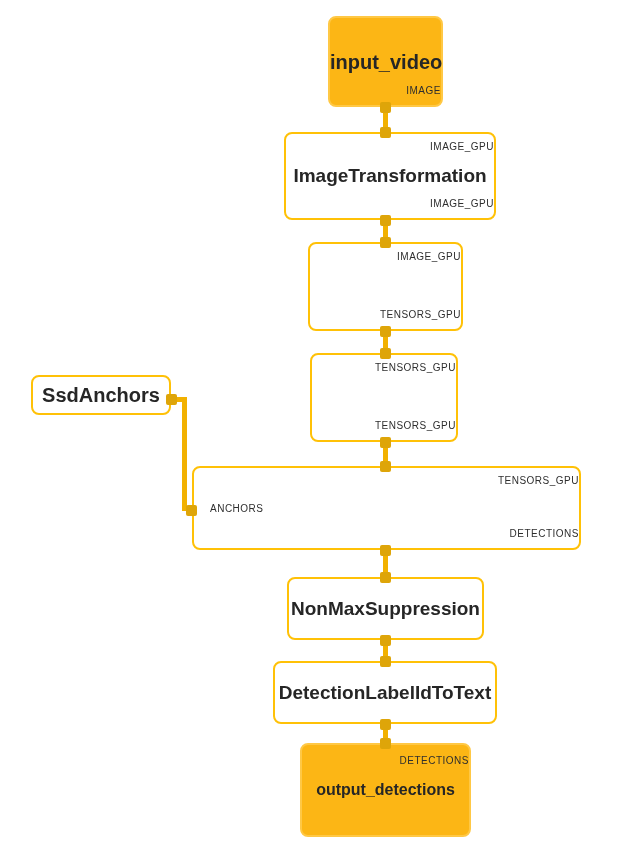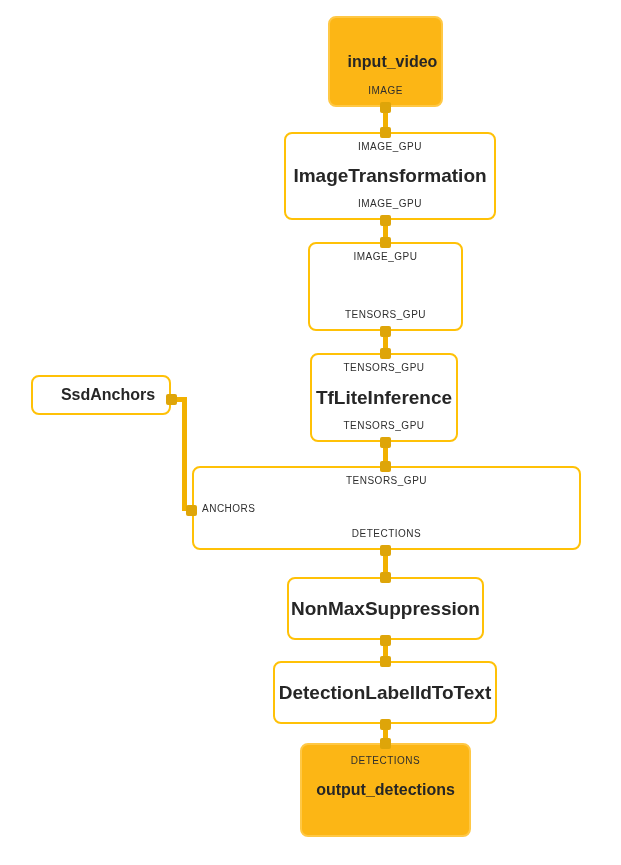--- a/index.html
+++ b/index.html
@@ -29,35 +29,35 @@
     position: absolute;
     left: 0; right: 0;
     top: 50%;
     transform: translateY(-50%);
     text-align: center;
     font-weight: bold;
     color: var(--title-text, #262626);
     white-space: nowrap;
   }
   .t19 { font-size: 19px; text-align: center; }
-  .t17 { font-size: 16px; padding-left: 14px; }
+  .t17 { font-size: 20px; }
   .t16 { font-size: 16px; }
   .port-label {
     position: absolute;
     left: 0; right: 0;
-    text-align: center;
+    text-align: right;
     font-size: 10px;
     letter-spacing: 0.5px;
     color: var(--label-text, #2E2E2E);
     white-space: nowrap;
   }
   .port-label.top { top: 7px; }
   .port-label.bottom { bottom: 9px; }
   .port-label.side {
-    left: 8px; right: auto;
+    left: 16px; right: auto;
     top: 50%;
     transform: translateY(-50%);
   }
   .eline {
     position: absolute;
     background: var(--edge-line, #F5B300);
   }
   .port {
     position: absolute;
     width: 11px; height: 11px;
@@ -81,21 +81,20 @@
     <div class="port-label bottom">IMAGE_GPU</div>
   </div>
 
   <div class="node" style="left:308px;top:242px;width:155px;height:89px">
     <div class="port-label top">IMAGE_GPU</div>
     <div class="port-label bottom">TENSORS_GPU</div>
   </div>
 
   <div class="node" style="left:310px;top:353px;width:148px;height:89px">
     <div class="port-label top">TENSORS_GPU</div>
-    <div class="node-title t19">TfLiteInference</div>
     <div class="port-label bottom">TENSORS_GPU</div>
   </div>
 
   <div class="node" style="left:31px;top:375px;width:140px;height:40px">
     <div class="node-title t17">SsdAnchors</div>
   </div>
 
   <div class="node" style="left:192px;top:466px;width:389px;height:84px">
     <div class="port-label top">TENSORS_GPU</div>
     <div class="port-label side">ANCHORS</div>

